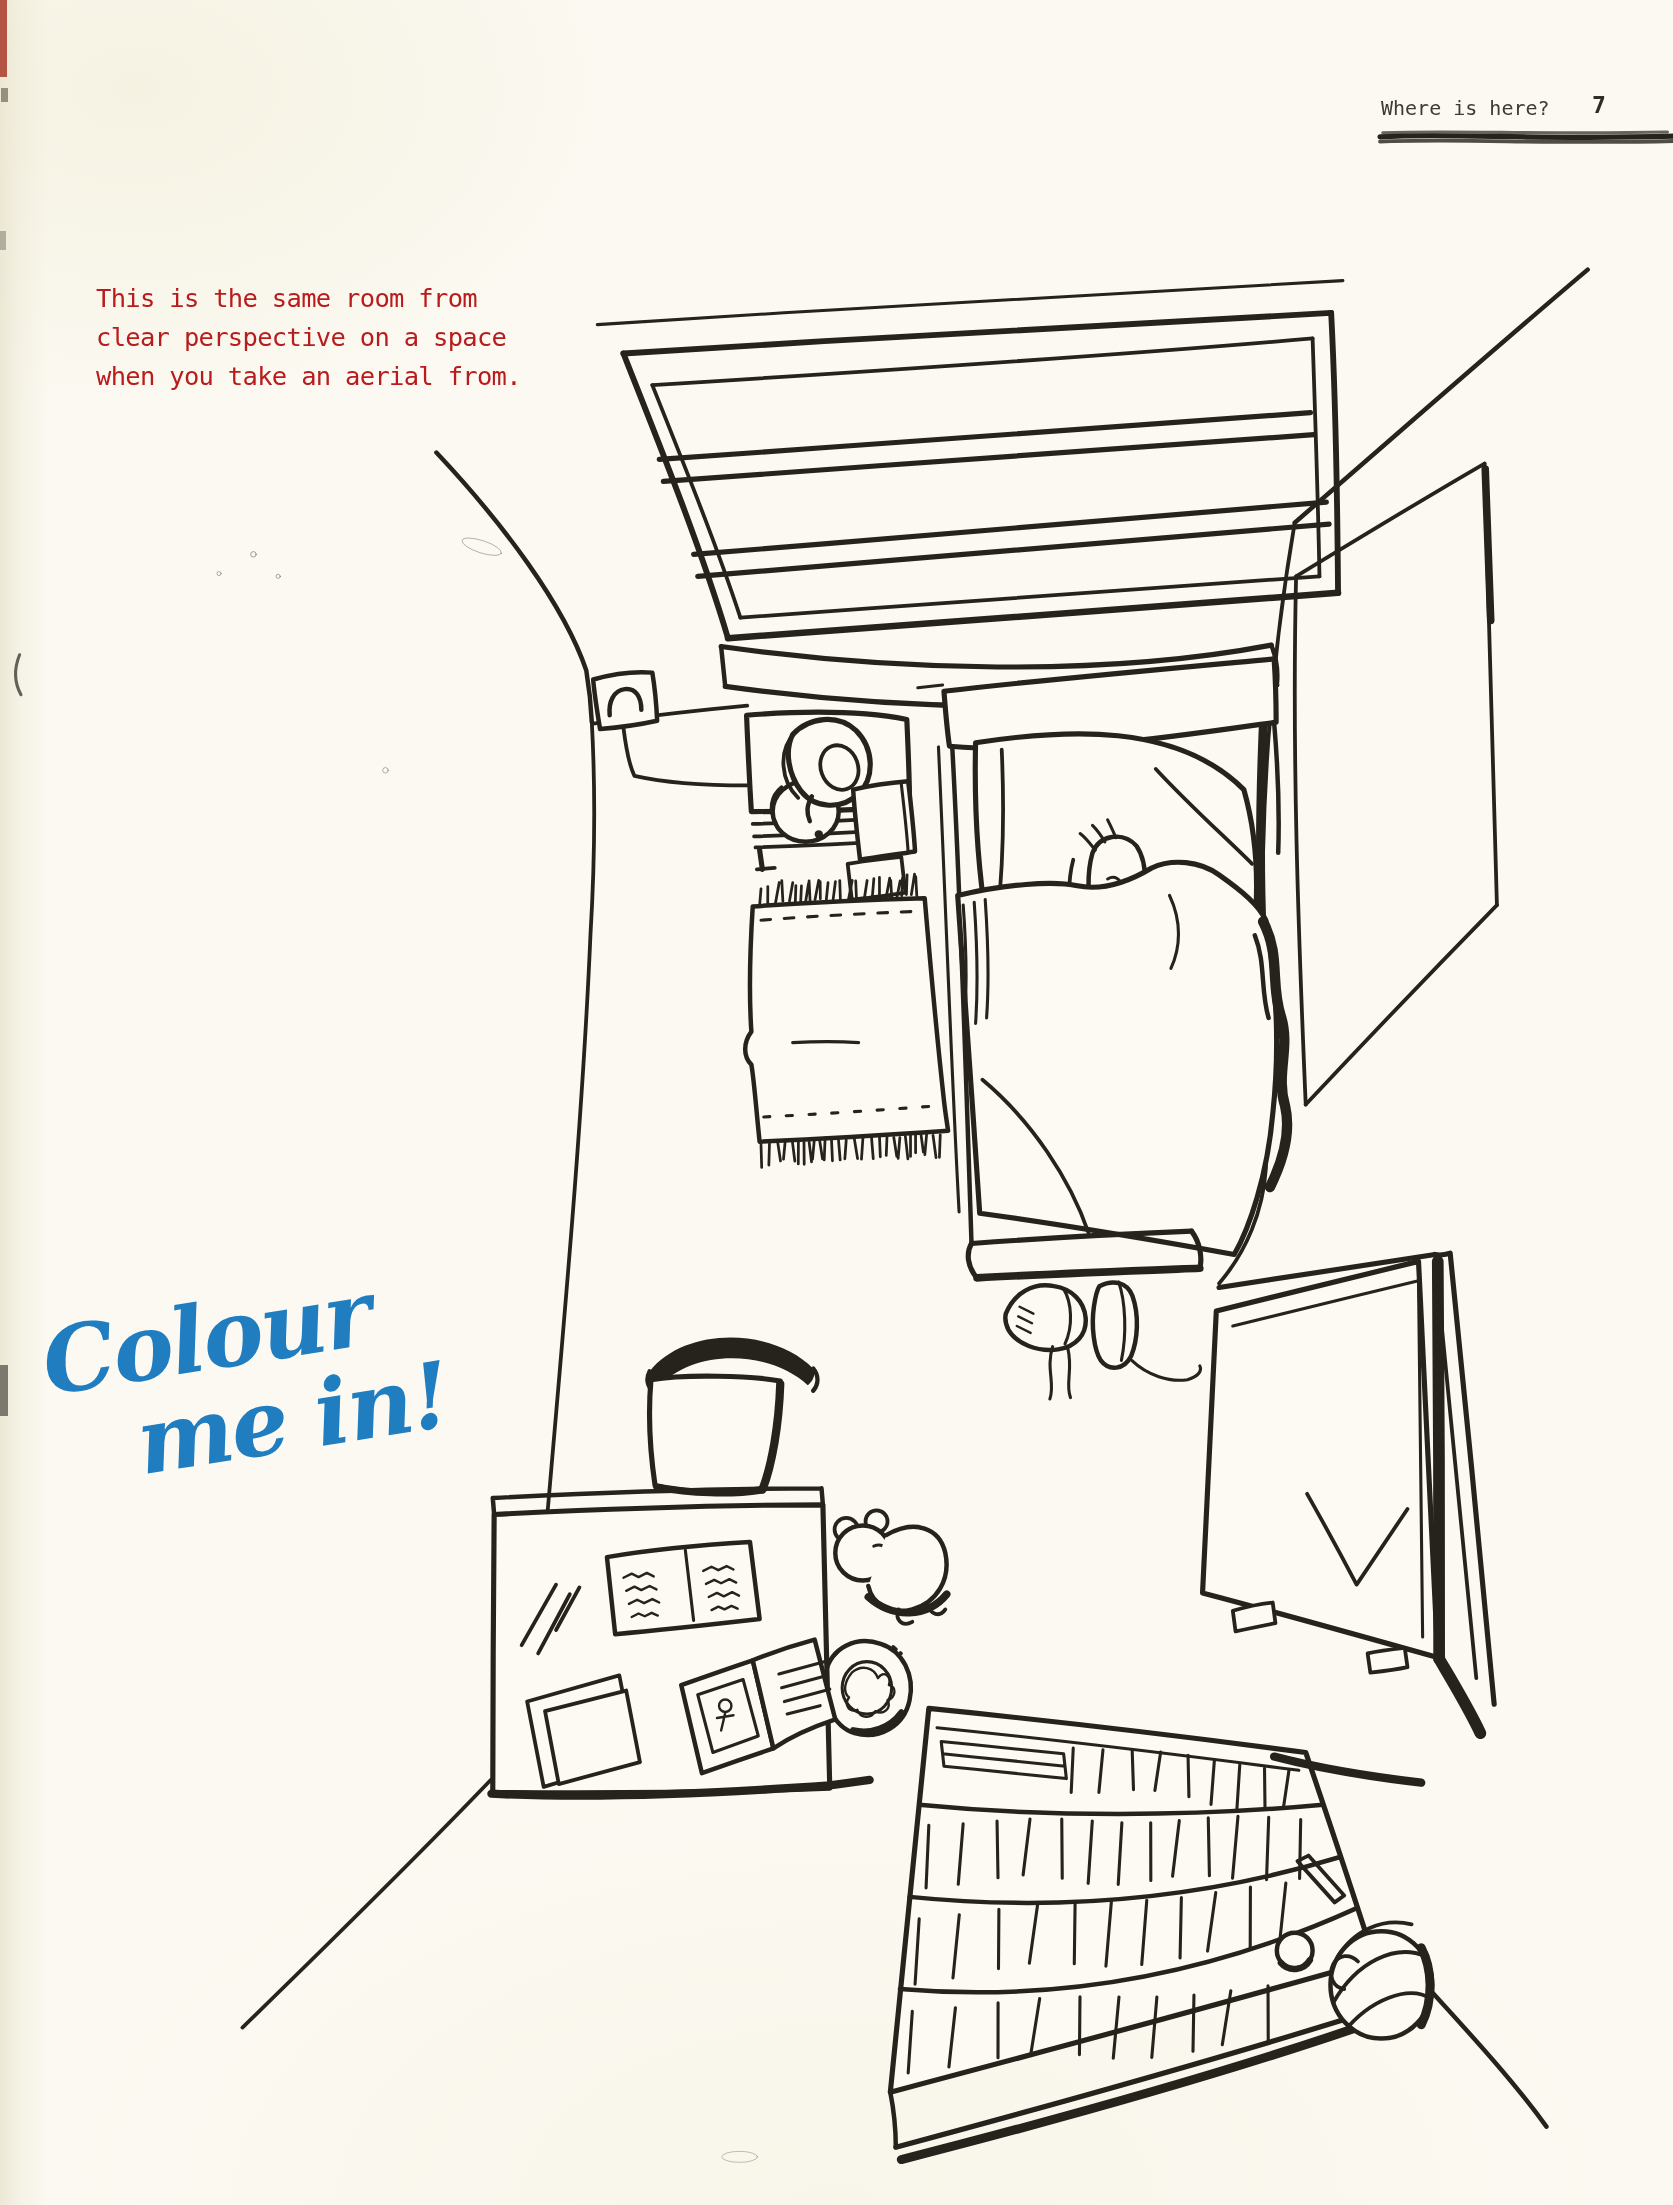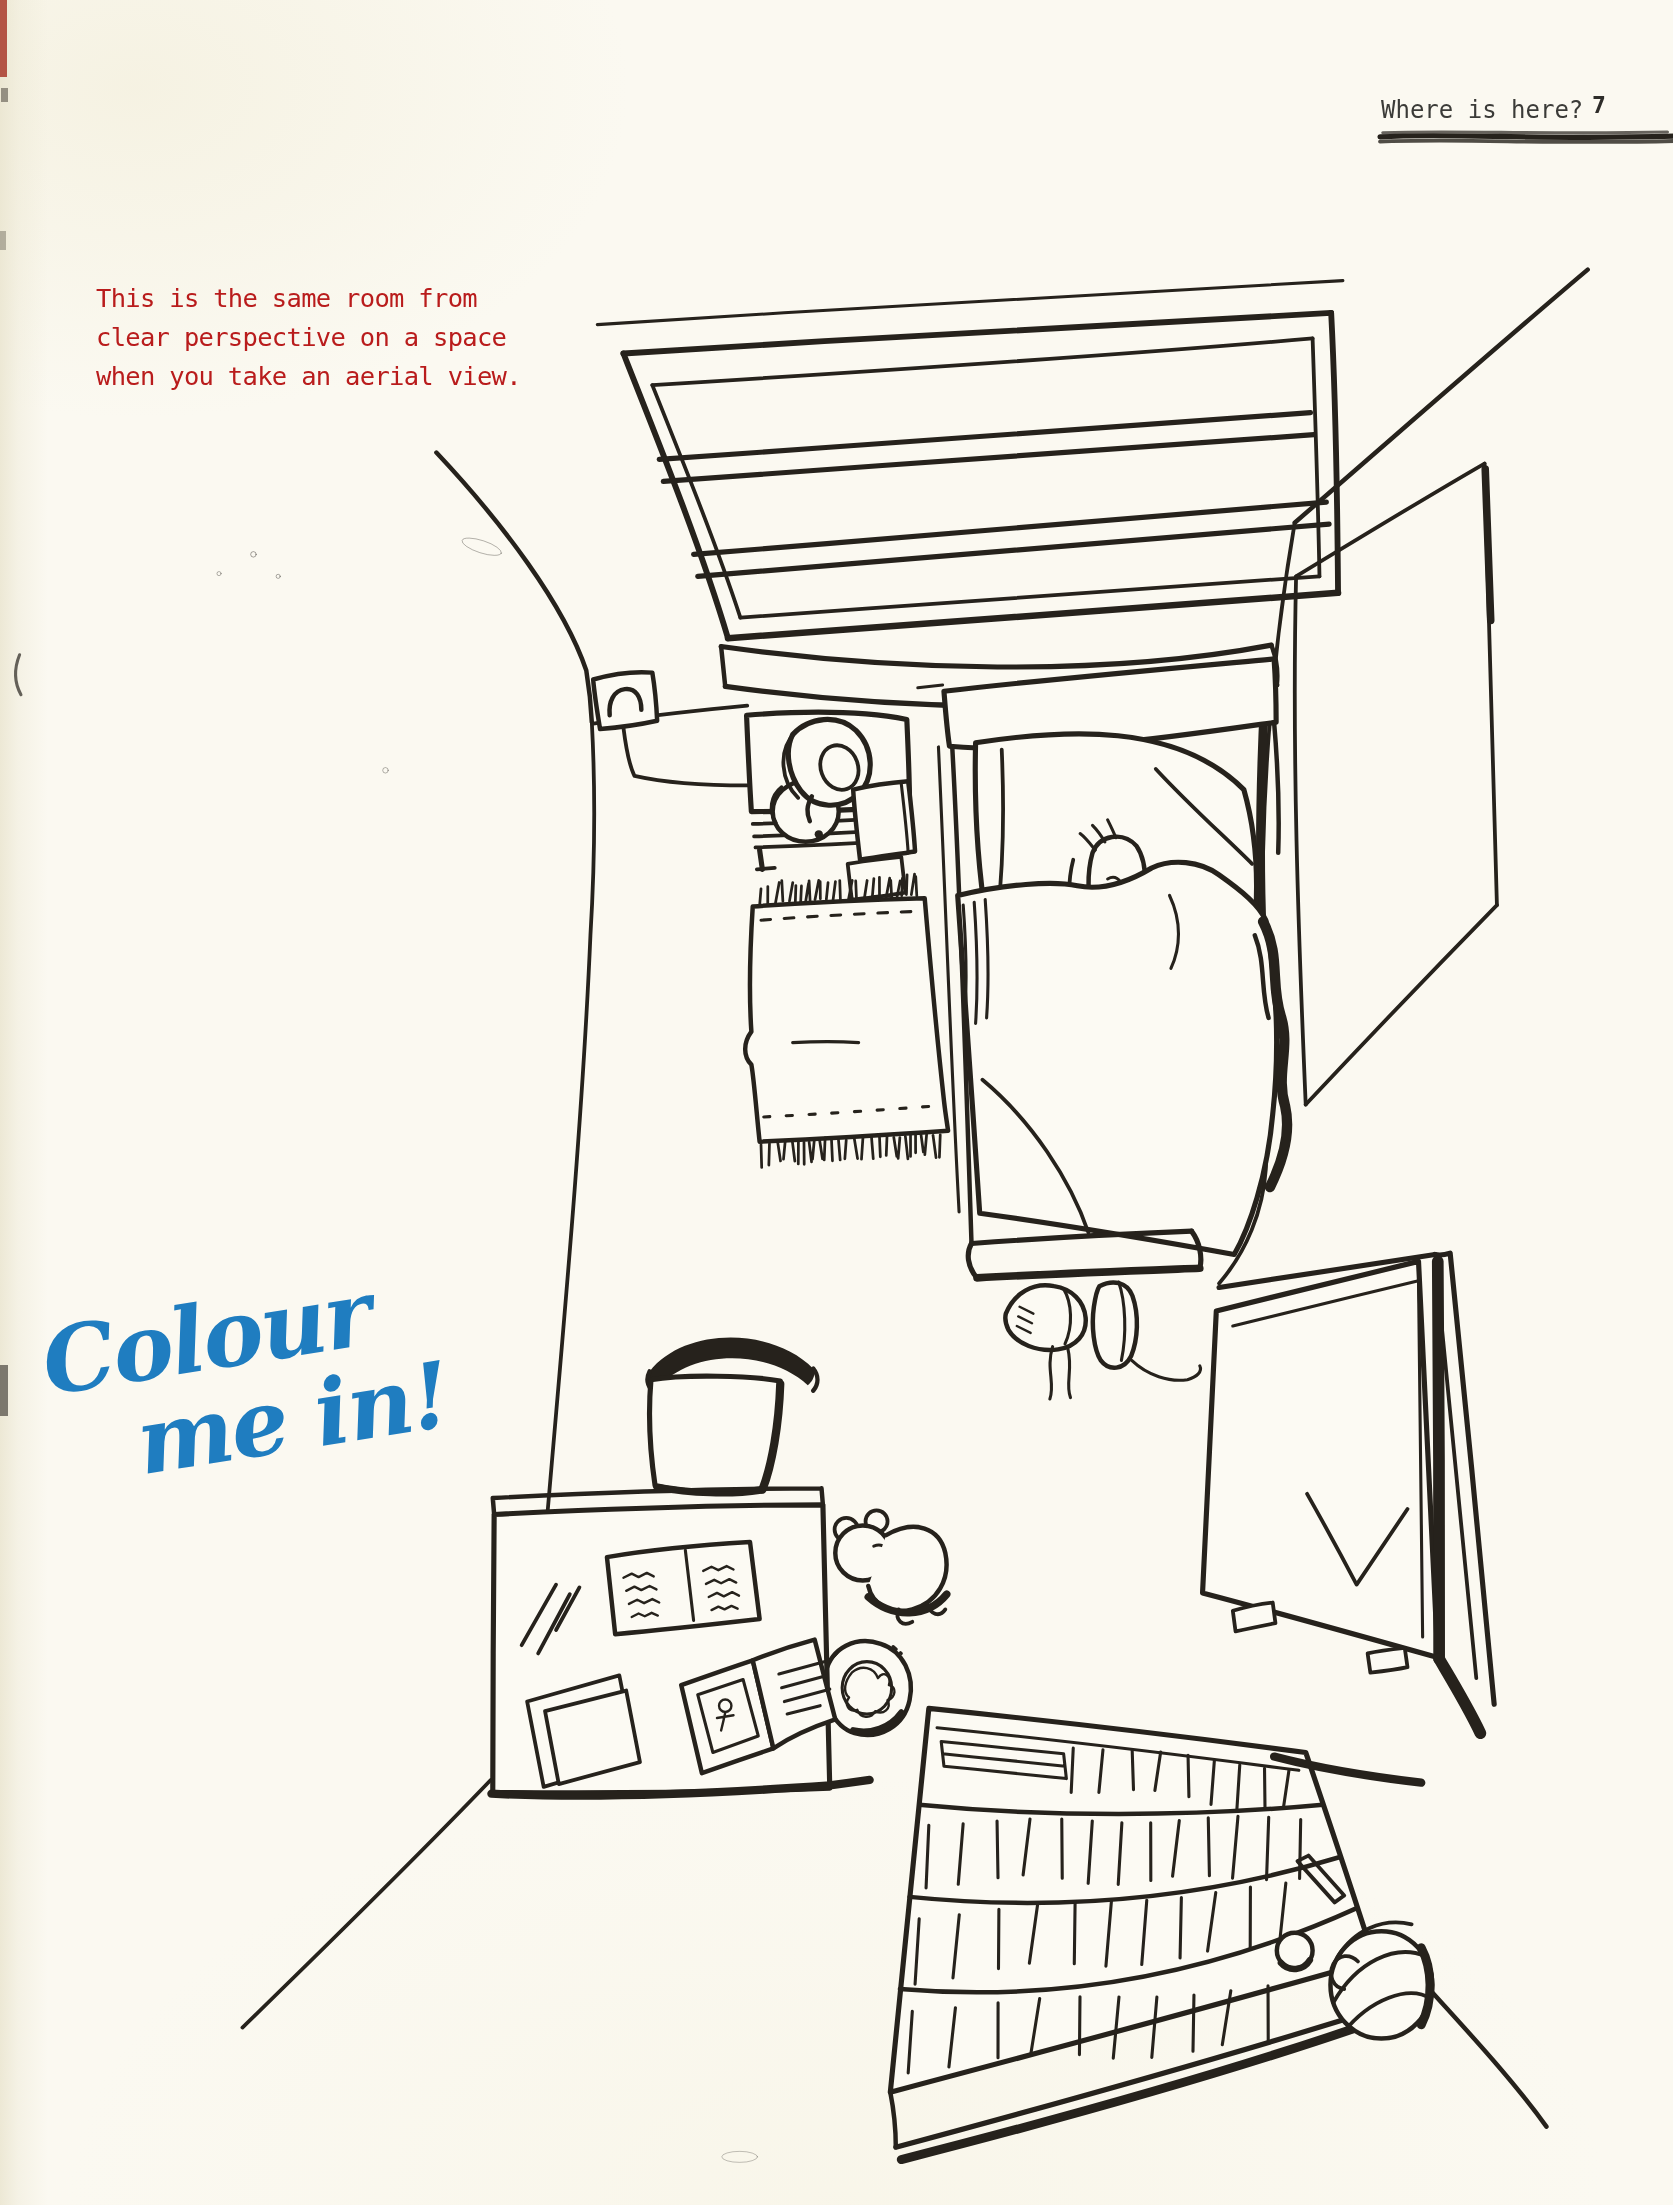--- a/index.html
+++ b/index.html
@@ -10,21 +10,21 @@
   }
   .paper-tint{
     position:absolute;inset:0;pointer-events:none;
     background:
       linear-gradient(to right, rgba(233,228,206,.8) 0px, rgba(233,228,206,.35) 18px, rgba(233,228,206,0) 48px),
       radial-gradient(825px 550px at 8% 4%, rgba(240,235,212,.5), rgba(240,235,212,0) 60%),
       radial-gradient(1101px 619px at 50% 100%, rgba(244,240,220,.35), rgba(244,240,220,0) 70%);
   }
   .hdr-title{
     position:absolute;left:1381px;top:96px;
-    font-size:24px;color:#3b3b38;letter-spacing:0px;white-space:nowrap;
+    font-size:20px;color:#3b3b38;letter-spacing:0px;white-space:nowrap;
   }
   .hdr-page{
     position:absolute;left:1592px;top:92px;
     font-size:23px;font-weight:bold;color:#2e2d2a;
   }
   .intro{
     position:absolute;left:96px;top:279px;width:481px;
     font-size:25.5px;line-height:39px;color:#b91c1c;letter-spacing:-0.7px;white-space:nowrap;
   }
   .colour-note{
@@ -54,21 +54,21 @@
 <div class="edge-mark" style="left:1.4px;top:88px;width:6.2px;height:13.8px;background:#6f6a5e;opacity:.7"></div>
 <div class="edge-mark" style="left:0;top:231px;width:5.5px;height:19px;background:#8a8577;opacity:.6"></div>
 <div class="edge-mark" style="left:0;top:1365px;width:7.6px;height:51px;background:#55524a;opacity:.75"></div>
 
 <div class="hdr-title">Where is here?</div>
 <div class="hdr-page">7</div>
 
 <div class="intro">
   <div>This is the same room from</div>
   <div>clear perspective on a space</div>
-  <div>when you take an aerial view.</div>
+  <div>when you take an aerial from.</div>
 </div>
 
 <div class="colour-note">
   <div class="l1">Colour</div>
   <div class="l2">me in!</div>
 </div>
 
 <svg width="1674" height="2205" viewBox="0 0 2433 3206">
 
   <g>

